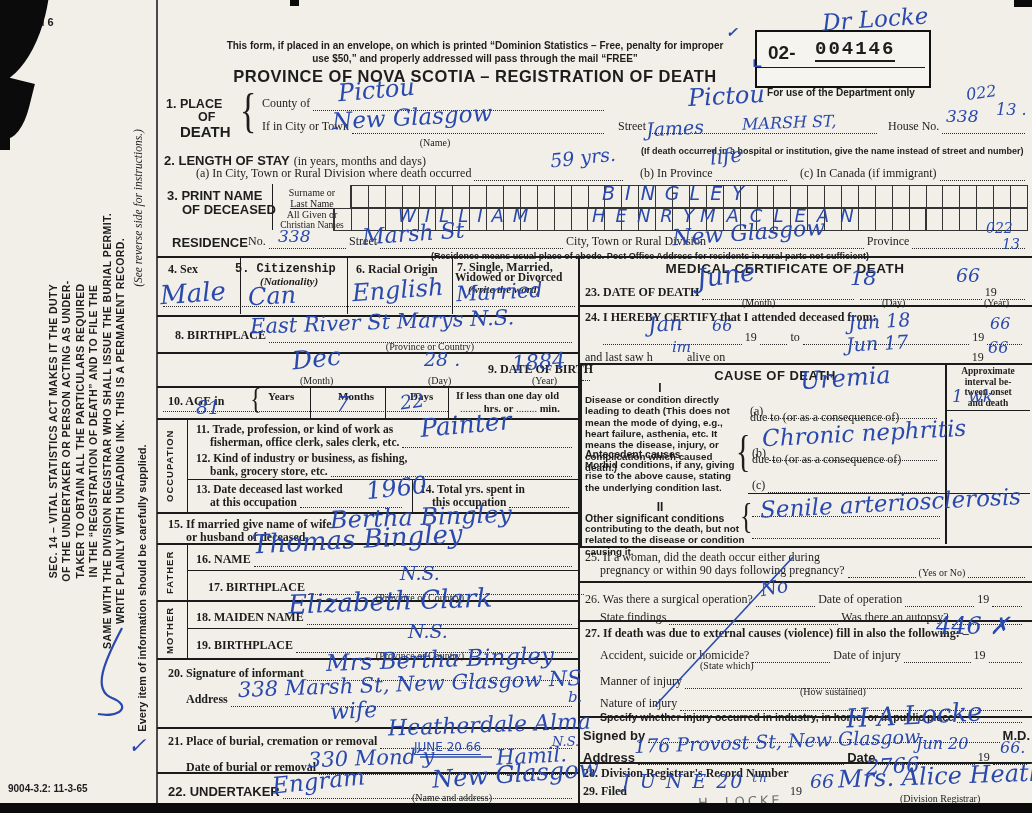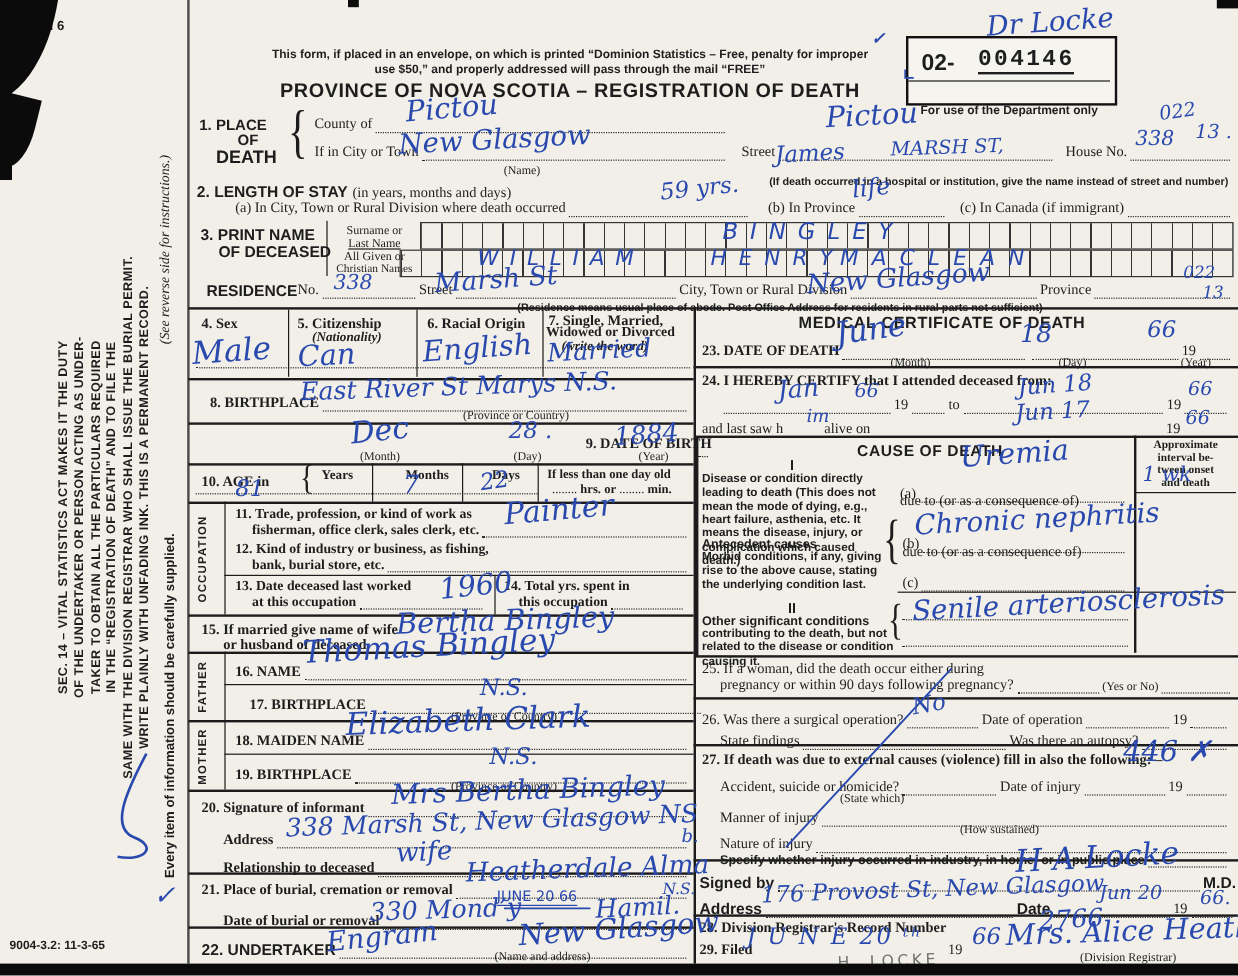--- a/index.html
+++ b/index.html
@@ -153,21 +153,21 @@
   <div class="hw" style="left:986px;top:220px;font-size:14px;">022</div>
   <div class="hw" style="left:1002px;top:236px;font-size:14px;">13</div>
 
   <div class="hline" style="left:157px;top:256px;width:875px;height:2.4px;"></div>
   <div class="vline" style="left:578px;top:256px;height:547px;width:2.4px;"></div>
 
   <div class="vline" style="left:240px;top:258px;height:56px;width:1.2px;"></div>
   <div class="vline" style="left:347px;top:258px;height:56px;width:1.2px;"></div>
   <div class="vline" style="left:452px;top:258px;height:56px;width:1.2px;"></div>
   <div class="abs b fs12" style="left:168px;top:262px;">4. Sex</div>
-  <div class="abs b fs12" style="left:248px;top:262px;">5. Citizenship</div>
+  <div class="abs b fs12" style="left:235px;top:262px;font-family:Liberation Mono, monospace;">5. Citizenship</div>
   <div class="abs b i fs11" style="left:260px;top:275px;">(Nationality)</div>
   <div class="abs b fs12" style="left:356px;top:262px;">6. Racial Origin</div>
   <div class="abs b fs12" style="left:457px;top:260px;font-size:12px;">7. Single, Married,</div>
   <div class="abs b fs12" style="left:455px;top:271px;font-size:11.5px;">Widowed or Divorced</div>
   <div class="abs b i fs11" style="left:468px;top:283px;">(write the word)</div>
   <div class="abs" style="left:163px;top:306px;width:412px;border-bottom:1.4px dotted #2b2b2b;"></div>
   <div class="hw" style="left:160px;top:278px;font-size:26px;transform:rotate(-4deg);">Male</div>
   <div class="hw" style="left:248px;top:282px;font-size:24px;transform:rotate(-3deg);">Can</div>
   <div class="hw" style="left:352px;top:276px;font-size:24px;transform:rotate(-4deg);">English</div>
   <div class="hw" style="left:456px;top:280px;font-size:21px;transform:rotate(-3deg);">Married</div>
@@ -214,21 +214,21 @@
   <div class="vline" style="left:187px;top:418px;height:94px;width:1.2px;"></div>
   <div class="abs sans b vtext" style="left:164px;top:424px;height:84px;font-size:9.5px;letter-spacing:1px;">OCCUPATION</div>
   <div class="abs b" style="left:196px;top:423px;font-size:11.5px;">11. Trade, profession, or kind of work as</div>
   <div class="row" style="left:210px;top:436px;width:365px;">
     <span class="b" style="font-size:11.5px;">fisherman, office clerk, sales clerk, etc.</span>
       <span class="d"></span>
   </div>
   <div class="hw" style="left:420px;top:410px;font-size:25px;transform:rotate(-5deg);">Painter</div>
   <div class="abs b" style="left:196px;top:452px;font-size:11.5px;">12. Kind of industry or business, as fishing,</div>
   <div class="row" style="left:210px;top:465px;width:365px;">
-    <span class="b" style="font-size:11.5px;">bank, burial store, etc.</span>
+    <span class="b" style="font-size:11.5px;">bank, grocery store, etc.</span>
       <span class="d"></span>
   </div>
   <div class="hline" style="left:187px;top:479px;width:391px;height:1.2px;"></div>
   <div class="vline" style="left:412px;top:479px;height:33px;width:1.2px;"></div>
   <div class="abs b" style="left:196px;top:483px;font-size:11.5px;">13. Date deceased last worked</div>
   <div class="row" style="left:210px;top:496px;width:195px;">
     <span class="b" style="font-size:11.5px;">at this occupation</span>
       <span class="d"></span>
   </div>
   <div class="hw" style="left:366px;top:474px;font-size:24px;transform:rotate(-6deg);">1960</div>
@@ -282,24 +282,20 @@
   <div class="row" style="left:168px;top:666px;width:407px;">
     <span class="b fs12">20. Signature of informant</span>
       <span class="d"></span>
   </div>
   <div class="hw" style="left:326px;top:646px;font-size:23px;transform:rotate(-2deg);">Mrs Bertha Bingley</div>
   <div class="row" style="left:186px;top:692px;width:389px;">
     <span class="b fs12">Address</span>
       <span class="d"></span>
   </div>
   <div class="hw" style="left:238px;top:672px;font-size:21px;transform:rotate(-2deg);">338 Marsh St, New Glasgow NS</div>
-  <div class="row" style="left:186px;top:716px;width:389px;">
-    <span class="b fs12">Relationship to deceased</span>
-      <span class="d"></span>
-  </div>
   <div class="hw" style="left:330px;top:698px;font-size:22px;transform:rotate(-3deg);">wife</div>
   <div class="hline" style="left:157px;top:727px;width:421px;"></div>
 
   <div class="row" style="left:168px;top:734px;width:407px;">
     <span class="b fs12">21. Place of burial, cremation or removal</span>
       <span class="d"></span>
   </div>
   <div class="hw" style="left:388px;top:712px;font-size:22px;transform:rotate(-2deg);">Heatherdale Alma</div>
   <div class="hw" style="left:552px;top:734px;font-size:13px;">N.S.</div>
   <div class="row" style="left:186px;top:760px;width:389px;">

